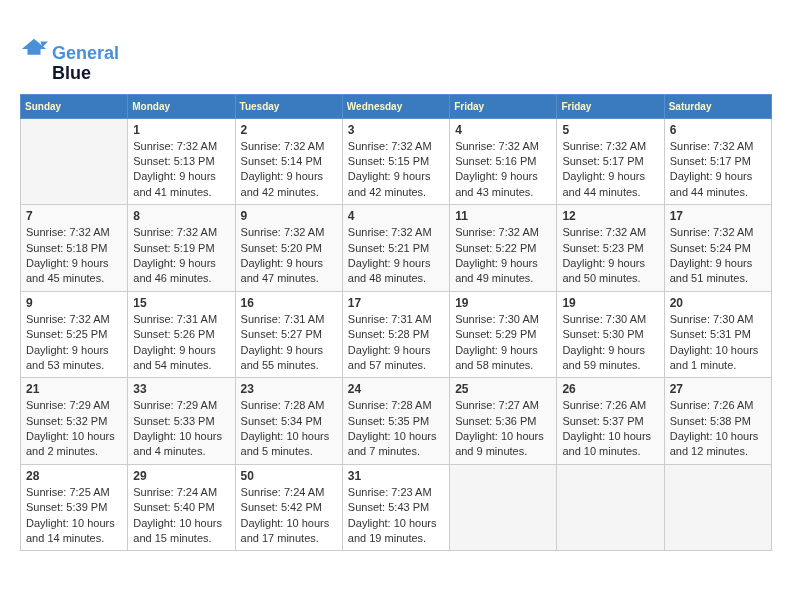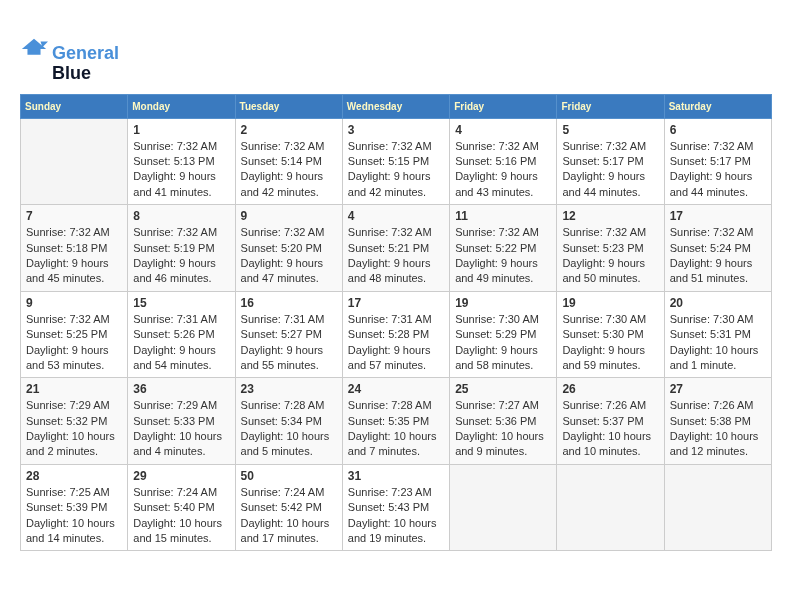--- a/index.html
+++ b/index.html
@@ -209,21 +209,21 @@
           <span class="day-number">20</span>
           <div class="cell-text">Sunrise: 7:30 AM<br>Sunset: 5:31 PM<br>Daylight: 10 hours and 1 minute.</div>
         </td>
       </tr>
       <tr>
         <td>
           <span class="day-number">21</span>
           <div class="cell-text">Sunrise: 7:29 AM<br>Sunset: 5:32 PM<br>Daylight: 10 hours and 2 minutes.</div>
         </td>
         <td>
-          <span class="day-number">36</span>
+          <span class="day-number">33</span>
           <div class="cell-text">Sunrise: 7:29 AM<br>Sunset: 5:33 PM<br>Daylight: 10 hours and 4 minutes.</div>
         </td>
         <td>
           <span class="day-number">23</span>
           <div class="cell-text">Sunrise: 7:28 AM<br>Sunset: 5:34 PM<br>Daylight: 10 hours and 5 minutes.</div>
         </td>
         <td>
           <span class="day-number">24</span>
           <div class="cell-text">Sunrise: 7:28 AM<br>Sunset: 5:35 PM<br>Daylight: 10 hours and 7 minutes.</div>
         </td>

